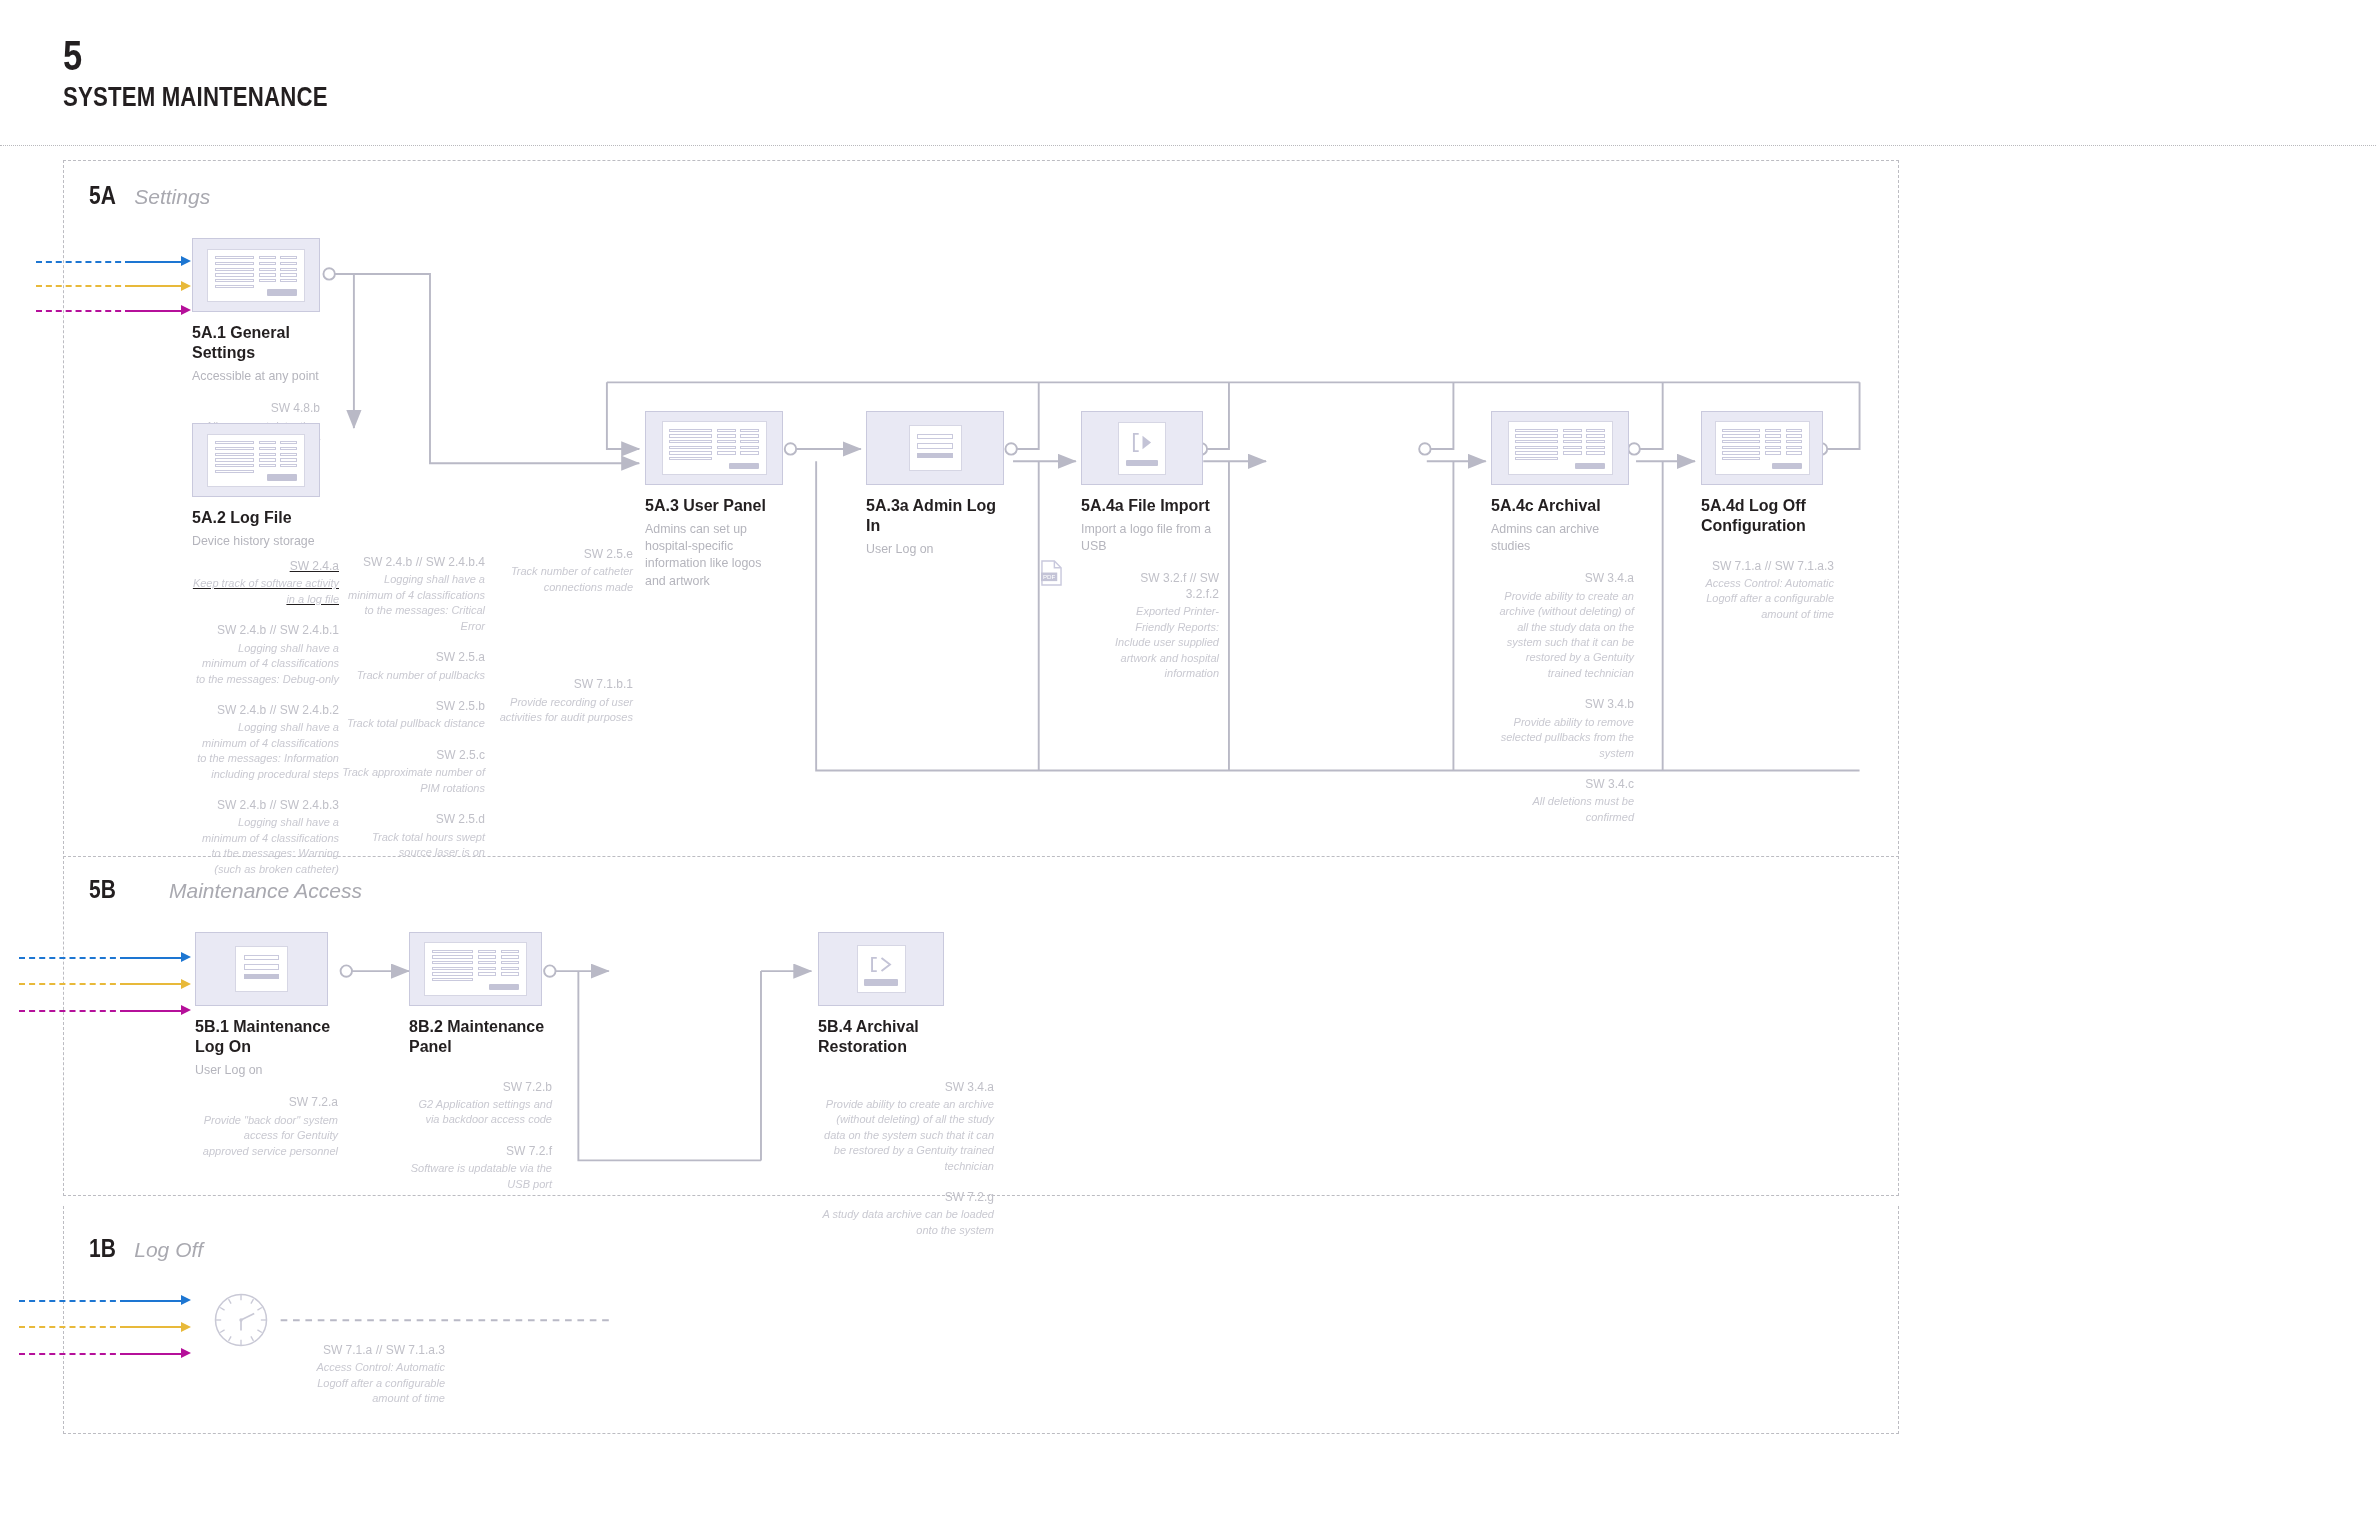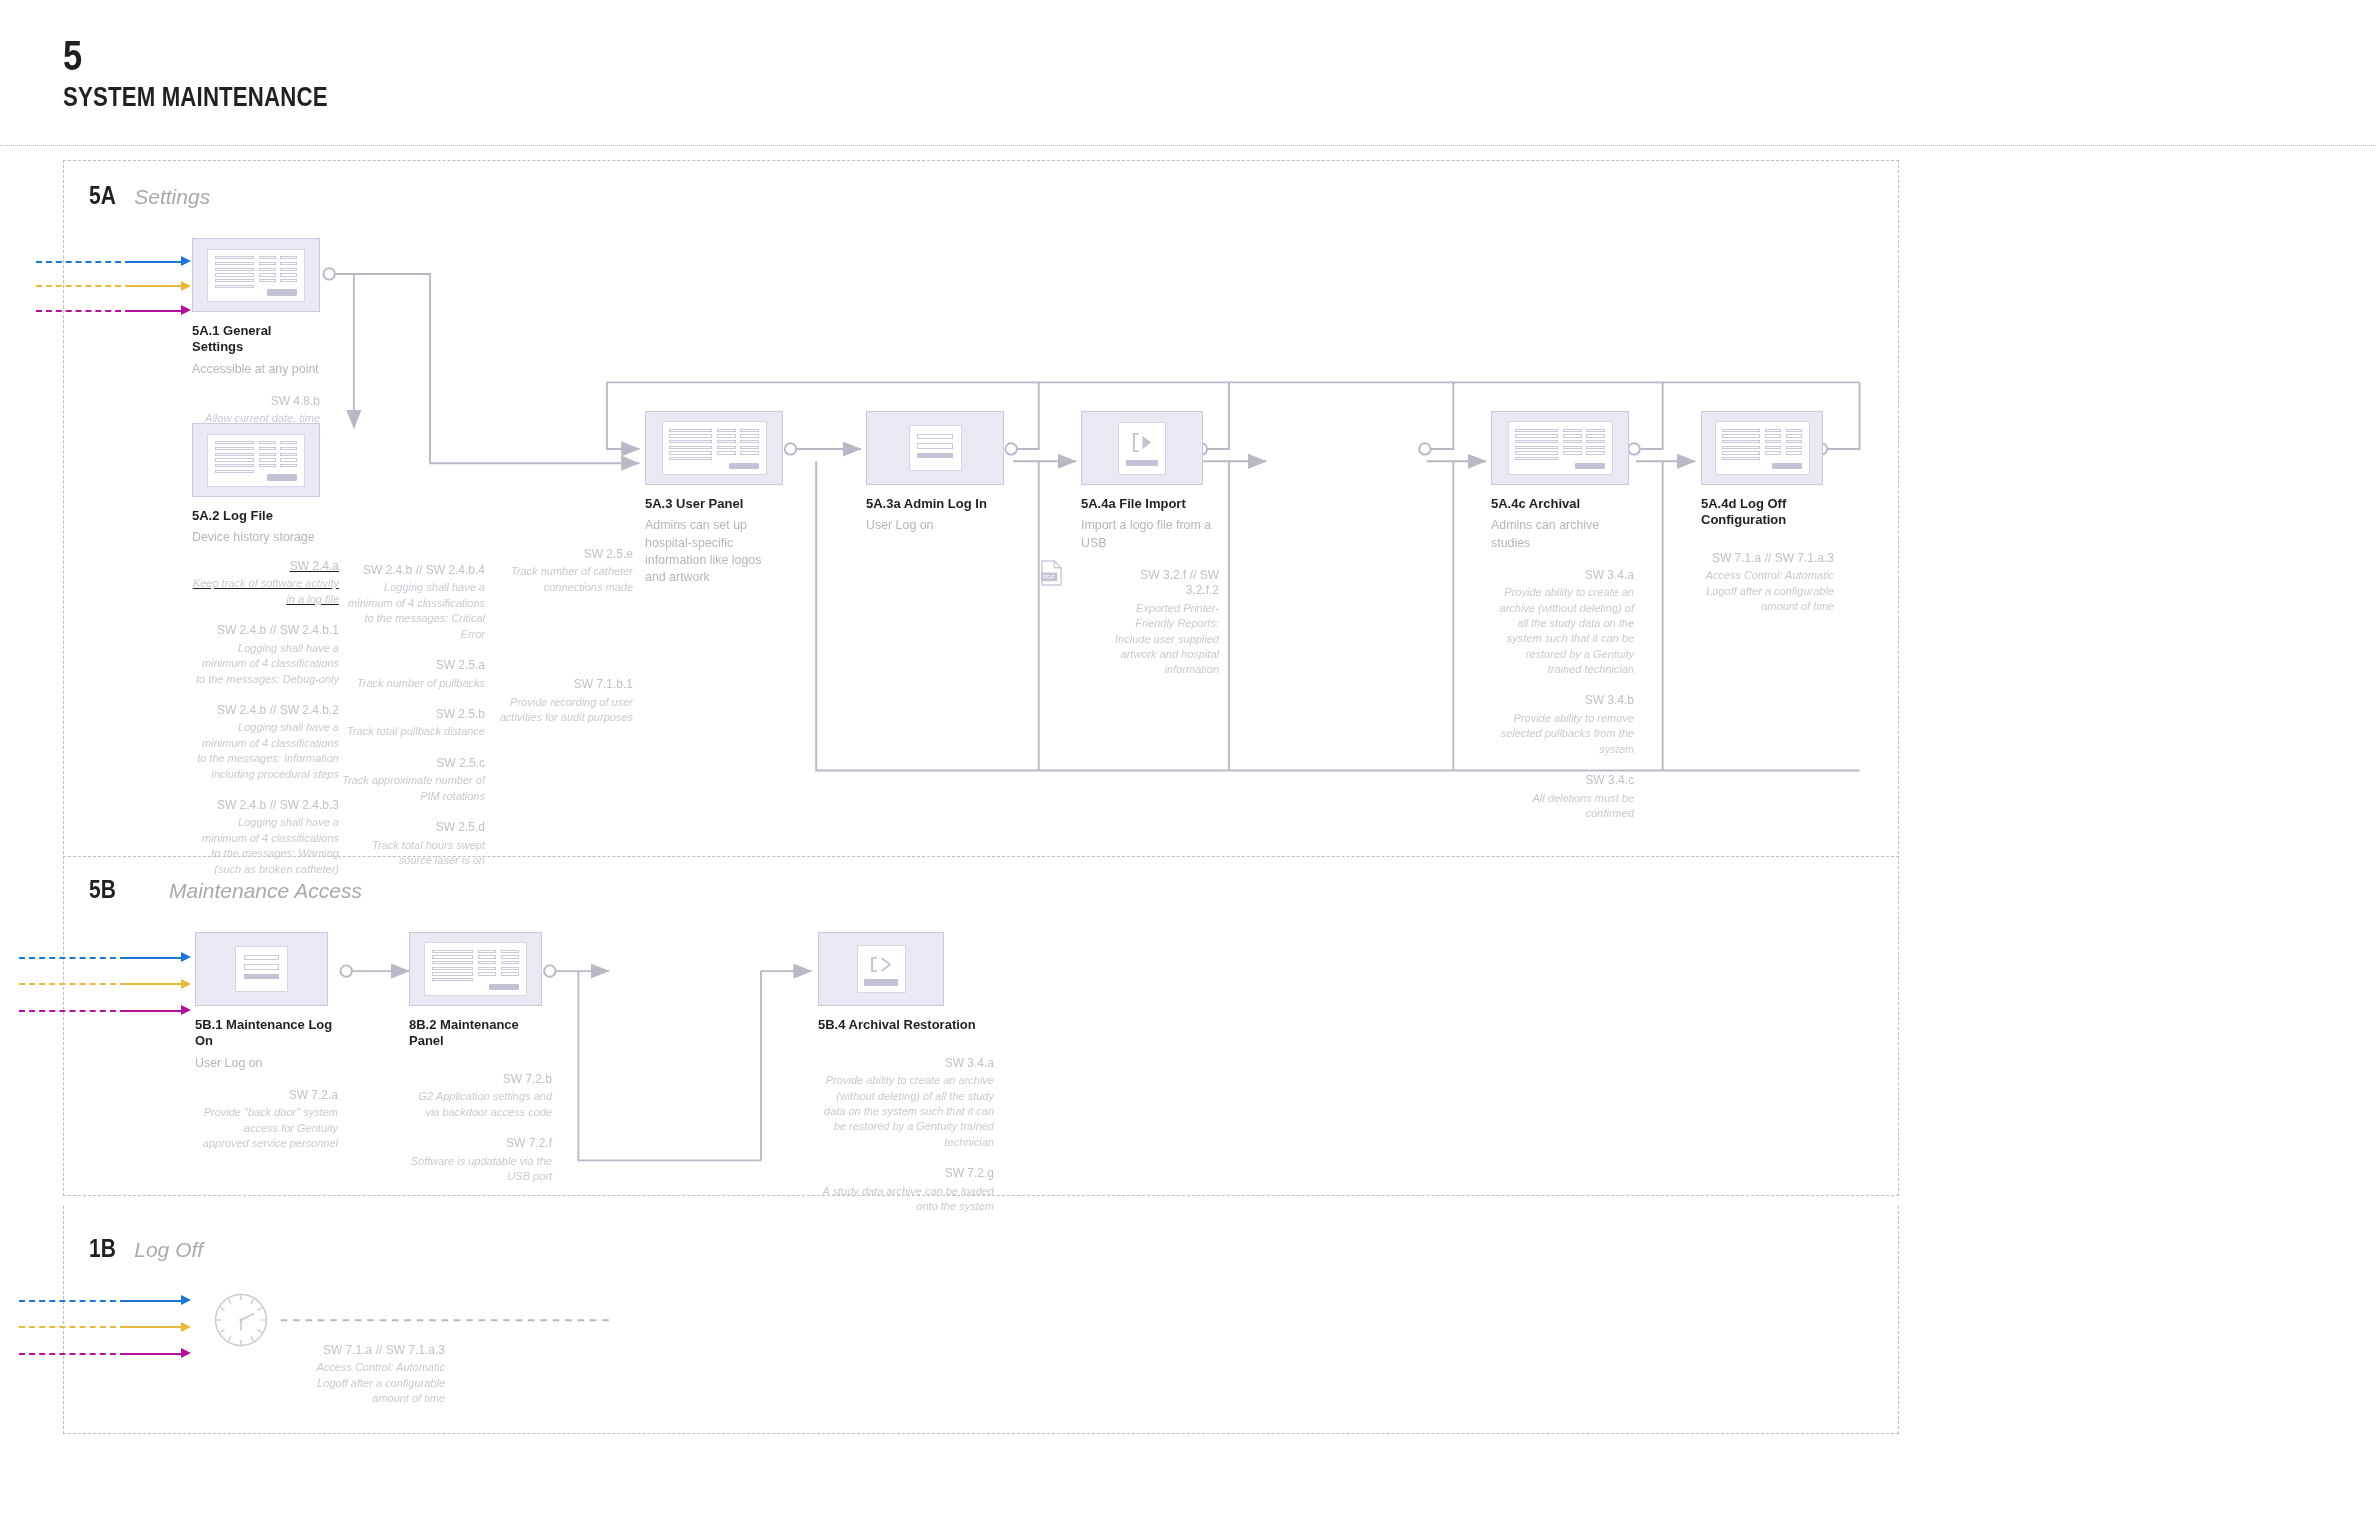--- a/index.html
+++ b/index.html
@@ -61,21 +61,21 @@
 
   
   .node { position: absolute; }
   .thumb {
     background: #e9e9f4;
     border: 1.4px solid #c9c9dd;
     display: flex; align-items: center; justify-content: center;
   }
   .node-title {
     margin-top: 10.5px;
-    font-size: 13px; font-weight: 700; color: #231f20;
+    font-size: 16px; font-weight: 700; color: #231f20;
     line-height: 1.25;
   }
   .node-sub {
     margin-top: 5.7px;
     font-size: 12.4px; color: #b5b5bd; line-height: 1.38; font-weight: 400;
   }
 
   
   .req { margin-top: 16px; text-align: right; }
   .req-id { font-size: 12px; color: #c0c0c8; line-height: 1.3; }
@@ -366,21 +366,21 @@
       <div class="req-id">SW 2.4.b // SW 2.4.b.2</div>
       <div class="req-txt">Logging shall have a minimum of 4 classifications to the messages: Information including procedural steps</div>
     </div>
     <div class="req">
       <div class="req-id">SW 2.4.b // SW 2.4.b.3</div>
       <div class="req-txt">Logging shall have a minimum of 4 classifications to the messages: Warning (such as broken catheter)</div>
     </div>
   </div>
 
   <div class="req-col" style="left:342px; top:547px; width:143px;">
-    <div class="req" style="margin-top:16px;">
+    <div class="req" style="margin-top:8px;">
       <div class="req-id">SW 2.4.b // SW 2.4.b.4</div>
       <div class="req-txt">Logging shall have a minimum of 4 classifications to the messages: Critical Error</div>
     </div>
     <div class="req">
       <div class="req-id">SW 2.5.a</div>
       <div class="req-txt">Track number of pullbacks</div>
     </div>
     <div class="req">
       <div class="req-id">SW 2.5.b</div>
       <div class="req-txt">Track total pullback distance</div>

